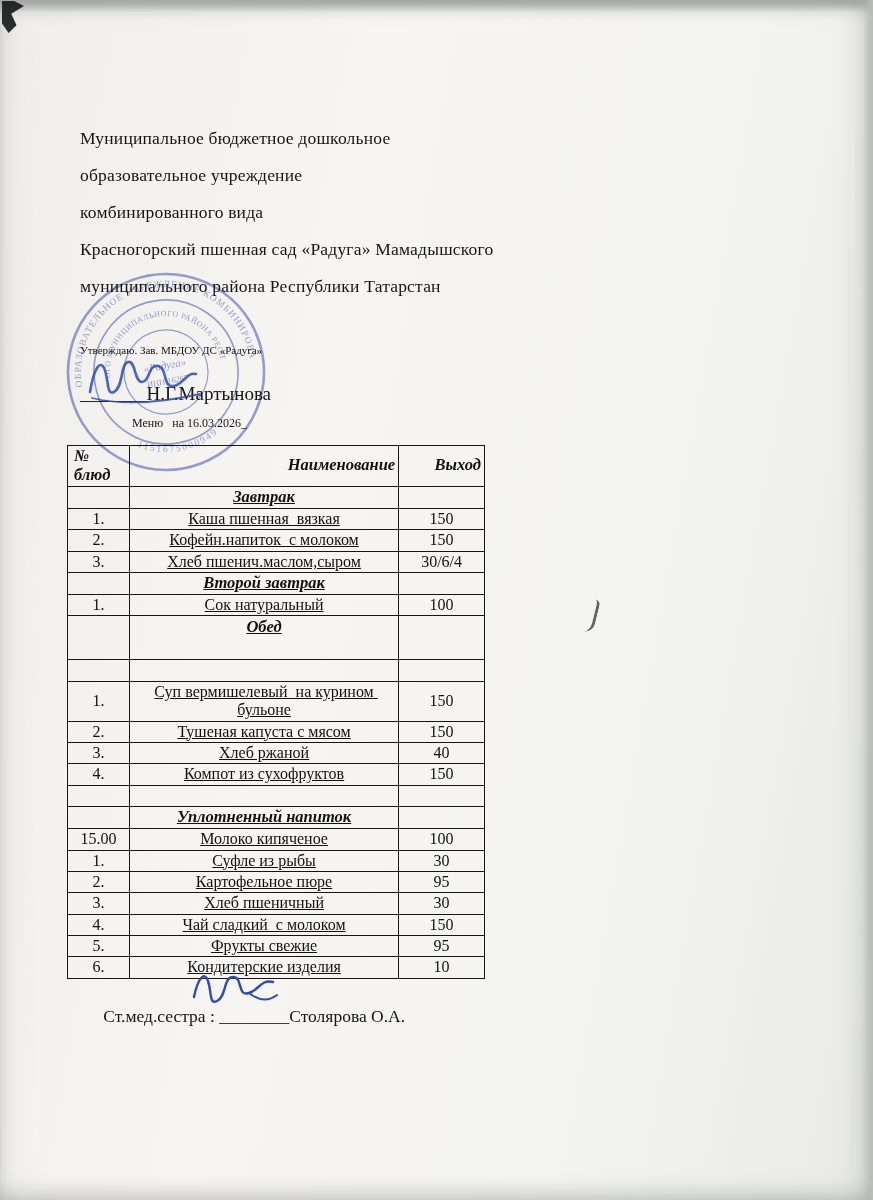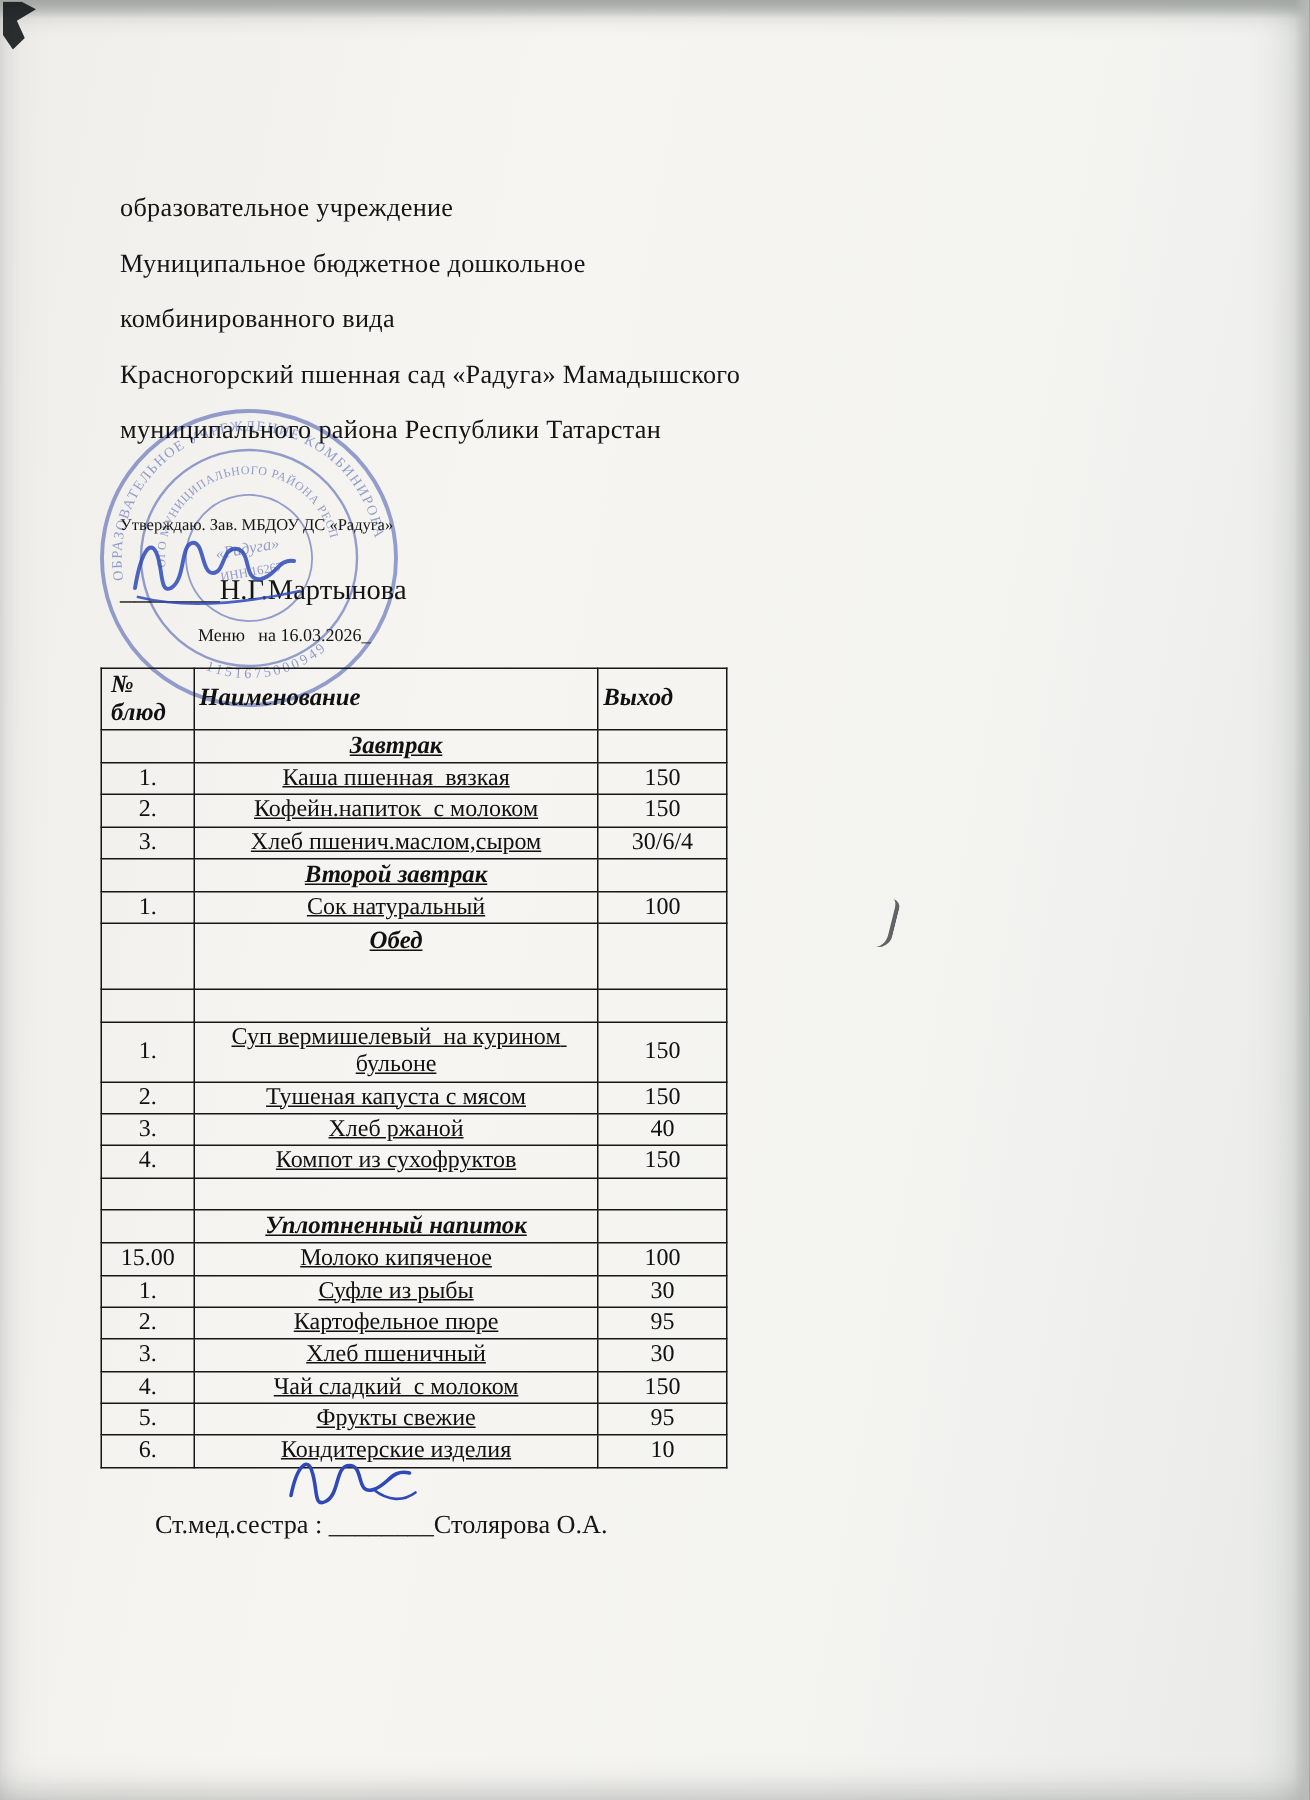--- a/index.html
+++ b/index.html
@@ -29,21 +29,21 @@
   .approval{position:absolute;left:80px;top:344px;font-size:11px;white-space:pre;}
   .signline{position:absolute;left:80px;top:383px;font-size:19px;white-space:pre;}
 
   .menutitle{position:absolute;left:132px;top:416px;font-size:12px;white-space:pre;}
 
   .content{position:absolute;left:67px;top:445px;width:430px;}
   table{border-collapse:collapse;width:418px;}
   th,td{border:1.7px solid #161616;font-family:"Liberation Serif",serif;
     font-size:16px;line-height:1.15;color:#111;padding:1px 3px;vertical-align:middle;}
   th{font-size:16.5px;font-weight:bold;font-style:italic;height:36px;
-    white-space:pre-line;text-align:left;}
+    white-space:pre-line;text-align:right;}
   th.col0{text-align:left;padding-left:6px;}
   col.c0{width:62px;} col.c1{width:270px;} col.c2{width:86px;}
   td.num,td.out{text-align:center;}
   td.name{text-align:center;white-space:pre-wrap;text-decoration:underline;}
   .section-label{font-style:italic;font-weight:bold;font-size:16.5px;text-align:center;}
   tr.tall{height:44px;} tr.tall td{vertical-align:top;padding-top:2px;}
   tr.empty{height:18px;}
 
   .footer{position:relative;margin-top:6px;margin-left:10px;font-size:17.5px;white-space:pre;}
   .sig2{position:absolute;left:112px;top:-18px;}
@@ -55,22 +55,22 @@
 </head>
 <body>
 
 <div class="page">
   <div class="topstrip"></div>
   <div class="rightedge"></div>
   <div class="artifact corner"></div>
   <div class="artifact comma"></div>
 
   <div class="org">
+    <div>Муниципальное бюджетное дошкольное</div>
     <div>образовательное учреждение</div>
-    <div>Муниципальное бюджетное дошкольное</div>
     <div>комбинированного вида</div>
     <div>Красногорский пшенная сад «Радуга» Мамадышского</div>
     <div>муниципального района Республики Татарстан</div>
   </div>
 
   <svg class="stamp" width="208" height="208" viewBox="0 0 208 208">
     <g fill="none" stroke="#3a4fb5">
       <circle cx="104" cy="104" r="98" stroke-width="2.6"></circle>
       <circle cx="104" cy="104" r="72" stroke-width="1.6"></circle>
       <circle cx="104" cy="104" r="42" stroke-width="1.2"></circle>

